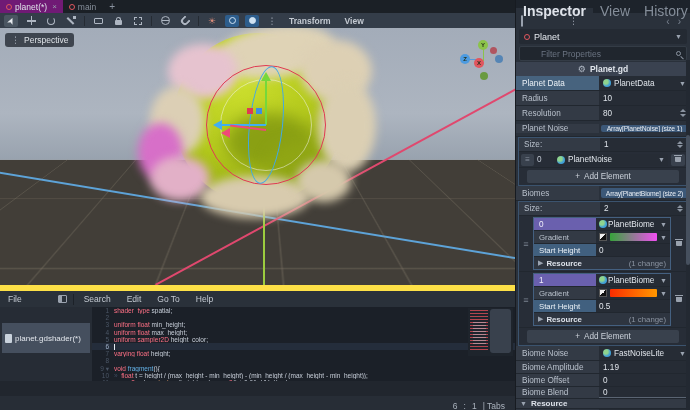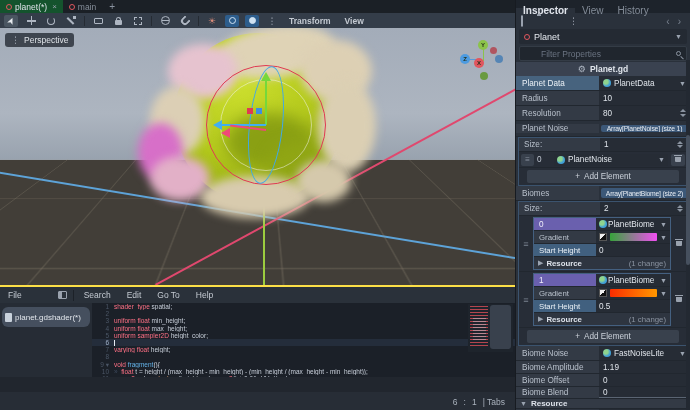--- a/index.html
+++ b/index.html
@@ -3,21 +3,21 @@
 <meta charset="utf-8">
 <style>
   html,body{margin:0;padding:0;background:#14171c;}
   *{box-sizing:border-box;font-family:"Liberation Sans",sans-serif;}
   .app{position:relative;width:690px;height:410px;background:#21262e;overflow:hidden;font-size:9px;color:#c8cfd8;}
   
   .left{position:absolute;left:0;top:0;width:515px;height:410px;}
   
   .scenetabs{position:absolute;left:0;top:0;width:515px;height:13px;background:#1b2026;display:flex;align-items:stretch;}
   .stab{display:flex;align-items:center;gap:3px;padding:0 6px;color:#848d99;font-size:8.5px;}
-  .stab.active{background:#14532d;color:#dfe3ea;}
+  .stab.active{background:#701a75;color:#dfe3ea;}
   .nodeicon{width:6px;height:6px;border:1.5px solid #e0565e;border-radius:50%;display:inline-block;}
   .closex{color:#97a0ac;font-size:8px;margin-left:2px;}
   .addtab{display:flex;align-items:center;padding:0 7px;color:#8a93a0;font-size:10px;}
   
   .vptoolbar{position:absolute;left:0;top:13px;width:515px;height:15px;background:#343d49;display:flex;align-items:center;gap:6px;padding:0 4px;}
   .ticon{width:14px;height:12px;display:flex;align-items:center;justify-content:center;border-radius:2px;position:relative;}
   .ticon.sel{background:#4a5561;}
   .ticon.blue{background:#2d5d8c;}
   .tsep{width:1px;height:10px;background:#252b33;}
   .arrowglyph{color:#e8ebef;font-size:9px;transform:rotate(-65deg);display:inline-block;}
@@ -64,48 +64,48 @@
   .gz-bhead{left:213px;top:92px;width:0;height:0;border-top:5px solid transparent;border-bottom:5px solid transparent;border-right:9px solid #42aef0;}
   .gz-pshaft{left:230px;top:101px;width:36px;height:2px;background:#f04878;transform:rotate(7deg);transform-origin:100% 50%;}
   .gz-phead{left:221px;top:100px;width:0;height:0;border-top:5px solid transparent;border-bottom:5px solid transparent;border-right:9px solid #f04878;}
   .gz-rsq{left:247px;top:80px;width:6px;height:6px;background:#e03a52;}
   .gz-bsq{left:256px;top:80px;width:6px;height:6px;background:#3f8fe0;}
   .perspbtn{position:absolute;left:5px;top:5px;z-index:8;background:rgba(45,50,60,.85);border-radius:3px;padding:2px 6px;color:#dfe3e8;font-size:8.5px;display:flex;gap:4px;align-items:center;}
   .axgizmo{position:absolute;left:450px;top:6px;width:60px;height:50px;z-index:8;}
   .axball{position:absolute;border-radius:50%;display:flex;align-items:center;justify-content:center;font-size:6px;font-weight:bold;color:#273018;}
   .axline{position:absolute;z-index:-1;}
   
-  .shader{position:absolute;left:0;top:285px;width:515px;height:125px;background:#21262e;border-top:2px solid #fde047;}
+  .shader{position:absolute;left:0;top:285px;width:515px;height:125px;background:#21262e;border-top:6px solid #fde047;}
   .smenu{position:absolute;left:0;top:0;width:515px;height:16px;background:#2a313a;display:flex;align-items:center;}
   .smenu .mitem{padding:0 8px;color:#c4cad2;font-size:8.5px;}
   .panelicon{width:9px;height:8px;border:1.2px solid #9aa2ae;border-radius:1px;margin:0 6px 0 28px;position:relative;}
   .panelicon::before{content:"";position:absolute;left:0;top:0;width:3px;height:6px;background:#9aa2ae;}
   .msep{width:1px;height:11px;background:#1c2128;margin-right:2px;}
   .filelist{position:absolute;left:0;top:16px;width:92px;height:74px;background:#262c35;padding-top:4px;}
-  .fitem{margin:0 2px;height:20px;background:#454f5e;border-radius:6px;display:flex;align-items:center;gap:3px;padding:0 3px;color:#e2e6ec;font-size:8px;white-space:nowrap;overflow:hidden;}
+  .fitem{margin:12px 2px;height:30px;background:#454f5e;border-radius:0;display:flex;align-items:center;gap:3px;padding:0 3px;color:#e2e6ec;font-size:8px;white-space:nowrap;overflow:hidden;}
   .docicon{width:7px;height:9px;background:#c9d2dc;border-radius:1px;flex:none;}
   .codewrap{position:absolute;left:92px;top:16px;width:423px;height:74px;background:#1b2028;overflow:hidden;font-family:"DejaVu Sans Mono",monospace;font-size:6.5px;}
   .cl{display:flex;height:7.2px;line-height:7.2px;white-space:pre;}
   .cl.cur{background:#242d3b;}
   .gut{width:22px;flex:none;text-align:right;padding-right:5px;color:#4b5666;}
   .cl.cur .gut{color:#9fb0c8;}
   .ct{flex:1;overflow:hidden;}
   .tk-k{color:#ff7085;} .tk-f{color:#64b2e8;} .tk-o{color:#ffb27a;} .tk-p{color:#c8cfda;} .tk-ws{color:#3d4a5e;}
   .caret{display:inline-block;width:1px;height:6px;background:#e6ecf2;vertical-align:middle;}
   .minimap{position:absolute;right:2px;top:1px;width:45px;height:48px;background:#1e242c;}
   .mm-dashes{position:absolute;left:2px;top:2px;width:18px;height:40px;
     background:repeating-linear-gradient(180deg,rgba(230,80,90,.75) 0 1px,transparent 1px 3px);}
   .mm-dashes2{position:absolute;left:5px;top:14px;width:13px;height:22px;
     background:repeating-linear-gradient(180deg,rgba(190,200,210,.5) 0 1px,transparent 1px 3px);}
   .mm-thumb{position:absolute;right:2px;top:1px;width:21px;height:44px;background:#39414d;border-radius:3px;}
   .sstatus{position:absolute;left:0;top:105px;width:515px;height:20px;background:#272d36;display:flex;align-items:center;justify-content:flex-end;gap:6px;padding-right:10px;color:#aab2bd;font-size:8.5px;}
   
   .right{position:absolute;left:515px;top:0;width:175px;height:410px;background:#2a313b;border-left:1px solid #171b21;overflow:hidden;}
   .itabs{height:13px;background:#1d232b;display:flex;align-items:stretch;}
-  .itab{display:flex;align-items:center;padding:0 7px;color:#848d99;font-size:10px;margin-top:8px;}
+  .itab{display:flex;align-items:center;padding:0 7px;color:#848d99;font-size:14px;margin-top:8px;}
   .itab.active{background:#2a313b;color:#dfe3ea;font-weight:bold;}
   .itoolbar{height:16px;display:flex;align-items:center;gap:6px;padding:0 5px;}
   .mini{width:10px;height:10px;position:relative;}
   .ic-doc{width:7px;height:9px;border:1.1px solid #9aa2ae;border-radius:1px;}
   .ic-folder{width:9px;height:7px;background:#9aa2ae;border-radius:1px;position:relative;margin-top:2px;}
   .ic-folder::before{content:"";position:absolute;left:0;top:-2px;width:4px;height:2px;background:#9aa2ae;border-radius:1px 1px 0 0;}
   .ic-save{width:8px;height:8px;background:#9aa2ae;border-radius:1px;position:relative;}
   .ic-save::before{content:"";position:absolute;left:2px;top:0;width:4px;height:3px;background:#2a313b;}
   .histarr{margin-left:auto;color:#7a8390;font-size:10px;display:flex;gap:8px;padding-right:4px;}
   .noderow{height:15px;margin:0 3px;background:#242a33;border-radius:2px;display:flex;align-items:center;gap:4px;padding:0 5px;color:#e4e8ee;}

